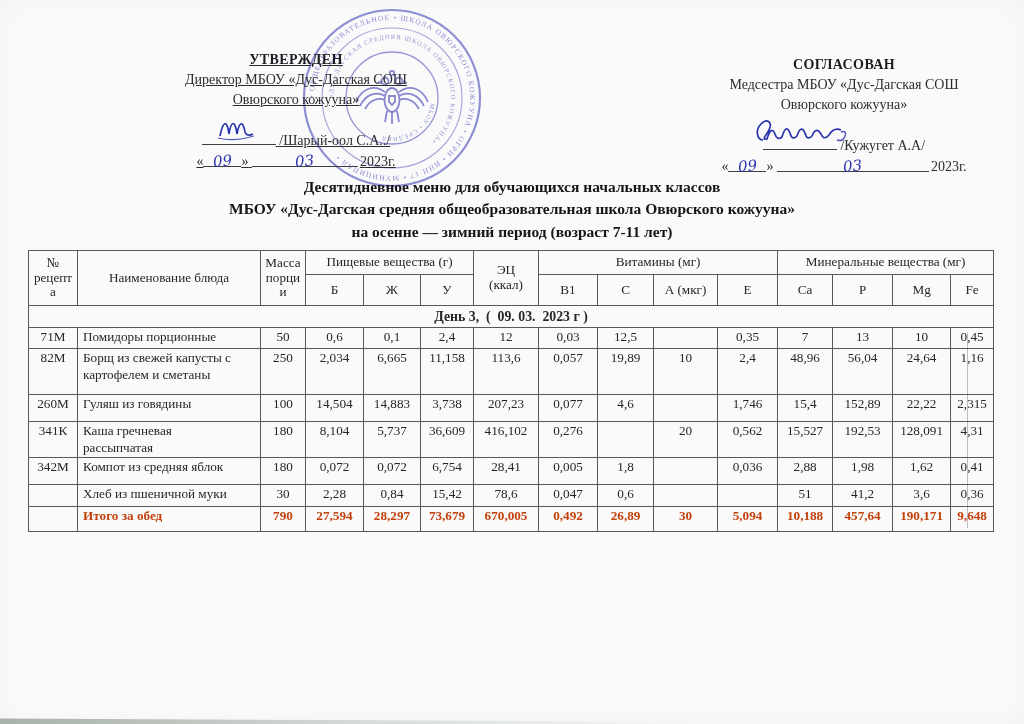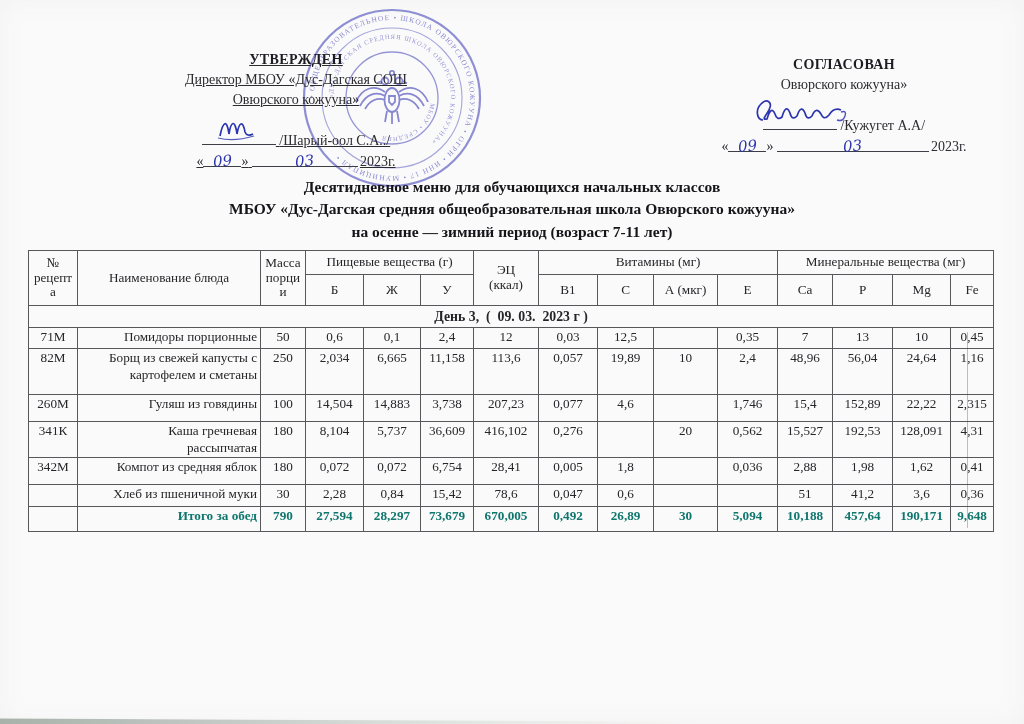--- a/index.html
+++ b/index.html
@@ -30,22 +30,22 @@
   
   #stamp{position:absolute;left:297px;top:3px;filter:blur(.35px);opacity:.82;}
   
   #menu-table{position:absolute;left:28px;top:250px;width:966px;border-collapse:collapse;
               table-layout:fixed;font-size:13.2px;color:#26262a;}
   #menu-table td{border:1px solid #57575c;padding:1px 3px;text-align:center;
                  vertical-align:top;overflow:hidden;line-height:1.25;}
   #menu-table td.hc{vertical-align:middle;white-space:pre-line;line-height:1.12;padding:1px 2px;}
   #menu-table .day-row td{font-weight:bold;font-size:13.8px;white-space:pre;
                           vertical-align:middle;}
-  #menu-table td.dish{text-align:right;padding-left:5px;white-space:pre-line;}
-  #menu-table tr.total td{font-weight:bold;color:#0f766e;}
+  #menu-table td.dish{text-align:left;padding-left:5px;white-space:pre-line;}
+  #menu-table tr.total td{font-weight:bold;color:#c2410c;}
   .hr1{height:24px}.hr2{height:31px}.day-row{height:22px}
   .r0{height:21px}.r1{height:46px}.r2{height:27px}.r3{height:31px}.r4{height:27px}
   .r5{height:22px}.r6{height:25px}
   
   .crease{position:absolute;left:967px;top:332px;width:1px;height:196px;
           background:rgba(60,60,75,.32);}
   .scan-edge-bottom{position:absolute;bottom:0;left:0;width:695px;height:8px;
           background:linear-gradient(to right,#a9b1ab 0%,#c6cdc8 35%,#e4e8e5 70%,rgba(231,235,232,0) 100%);
           clip-path:polygon(0 30%,100% 72%,100% 100%,0 100%);}
 </style>
@@ -97,20 +97,21 @@
       <span>/Шарый-оол С.А../</span>
     </div>
     <div class="dateline">
       <span>«</span><span class="blank d1"><span class="hw">09</span></span><span>»</span>
       <span class="blank d2"><span class="hw">03</span></span><span class="yr">2023г.</span>
     </div>
   </div>
 
   <div class="approval" id="agreed">
     <div class="ttl">СОГЛАСОВАН</div>
+    <div>Медсестра МБОУ «Дус-Дагская СОШ</div>
     <div>Овюрского кожууна»</div>
     <div class="sigline">
       <span class="blank sigblank"><svg class="sigscrawl" width="104" height="38" viewBox="0 0 104 38">
         <path d="M10,30 C4,30 2,20 8,14 C14,8 20,12 16,20 C13,26 8,30 14,29 q4,-14 8,-5 q2,7 7,3 q4,-14 8,-4 q2,8 7,3 q4,-12 8,-3 q2,8 7,3 q4,-10 9,-2 q3,7 8,1 q5,-8 12,-5" fill="none" stroke-width="1.7" stroke="#2b35ae"></path>
         <path d="M88,22 q6,-2 4,4 q-2,6 -8,4" fill="none" stroke-width="1.4" opacity=".85" stroke="#2b35ae"></path>
       </svg></span>
       <span>/Кужугет А.А/</span>
     </div>
     <div class="dateline">
       <span>«</span><span class="blank d1"><span class="hw">09</span></span><span>»</span>

